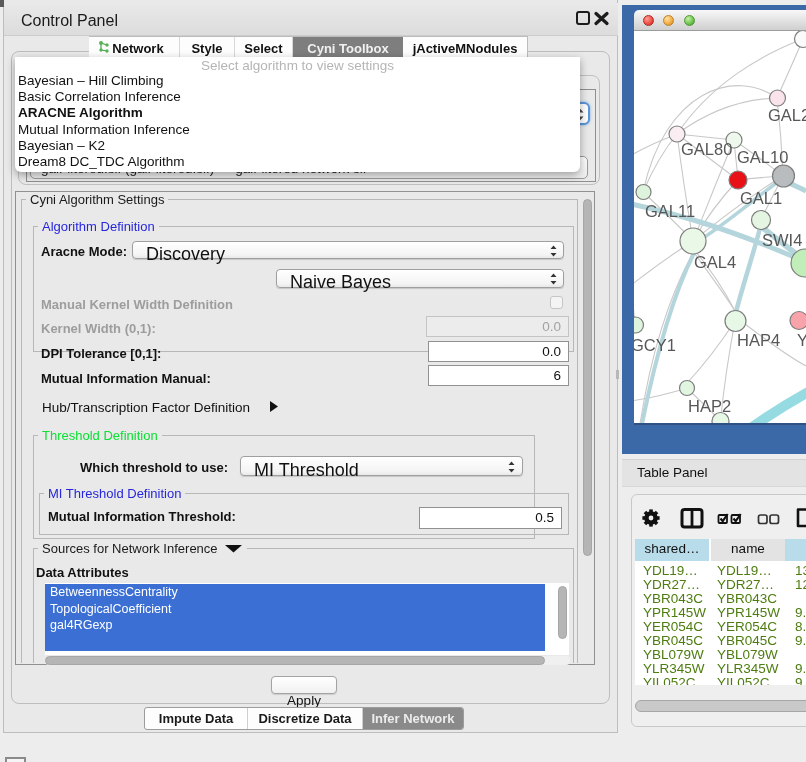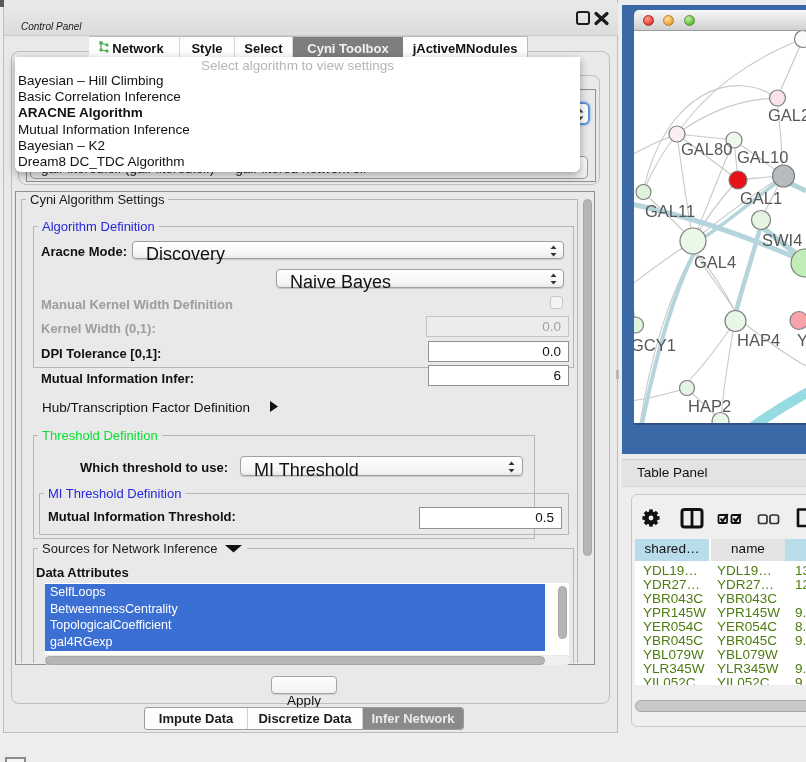--- a/index.html
+++ b/index.html
@@ -2,21 +2,21 @@
 <html><head>
 <meta charset="utf-8">
 <style>
 *{margin:0;padding:0;box-sizing:border-box;}
 html,body{width:806px;height:762px;}
 body{position:relative;overflow:hidden;background:#ededed;font-family:"Liberation Sans",sans-serif;-webkit-font-smoothing:antialiased;}
 .abs{position:absolute;}
 
 #cpwin{left:3px;top:0;width:615px;height:733px;background:#e9e9e9;border:1px solid #bdbdbd;border-top:none;}
 #cptitle{left:0;top:3px;width:614px;height:33px;background:linear-gradient(#e9e9e9,#dcdcdc);border-bottom:1px solid #cccccc;}
-#cptitle .t{position:absolute;left:17px;top:18px;font-size:10px;color:#1a1a1a;font-style:italic;}
+#cptitle .t{position:absolute;left:17px;top:9px;font-size:16px;color:#1a1a1a;}
 
 #toptabs{left:85px;top:36px;height:22px;display:flex;border-top:1px solid #bcbcbc;z-index:3;}
 .ttab{height:22px;background:#fdfdfd;color:#111;font-size:13px;font-weight:600;display:flex;align-items:center;justify-content:center;border-right:1px solid #d8d8d8;}
 .ttab.sel{background:#7e7e7e;color:#f1f1f1;border-right:none;}
 
 #content{left:7px;top:51px;width:599px;height:653px;border:1px solid #bdbdbd;border-radius:8px;background:#e9e9e9;}
 
 #sec1{left:6px;top:23px;width:582px;height:110px;border:1px solid #c0c0c0;border-radius:8px;}
 #sec1inner{left:7px;top:13px;width:570px;height:93px;border:1px solid #8f8f8f;}
 #bluecombo{left:290px;top:50px;width:288px;height:23px;border:2px solid #5c95d9;border-radius:6px;background:#fff;box-shadow:0 0 3px #7aaede;}
@@ -92,21 +92,21 @@
         <svg style="position:absolute;right:3px;top:3px" width="9" height="15" viewBox="0 0 9 15">
           <path d="M1.5 5.5 L4.5 2 L7.5 5.5 Z M1.5 9.5 L4.5 13 L7.5 9.5 Z" fill="#444"></path>
         </svg>
       </div>
     <div id="galcombo" class="abs">galFiltered.sif (galFiltered.sif) — galFiltered network sif</div>
     <div id="spane" class="abs"></div>
 
     <div class="group" style="left:9px;top:147px;width:557px;height:464px;border-bottom:none">
       <div class="gtitle" style="color:#1a1a1a">Cyni Algorithm Settings</div>
     </div>
-    <div class="group" style="left:21px;top:174px;width:541px;height:142px">
+    <div class="group" style="left:21px;top:174px;width:541px;height:126px">
       <div class="gtitle" style="color:#2626dd">Algorithm Definition</div>
     </div>
     <label class="b" style="left:29px;top:192px">Aracne Mode:</label>
     <div class="combo" style="left:120px;top:189px;width:432px;height:18px">
         <span class="tx">Discovery</span>
       <svg style="position:absolute;right:5px;top:2px" width="9" height="14" viewBox="0 0 9 14">
           <path d="M1.5 5 L4.5 1.5 L7.5 5 Z M1.5 9 L4.5 12.5 L7.5 9 Z" fill="#333"></path>
         </svg>
     </div>
     <div class="combo" style="left:264px;top:217px;width:288px;height:19px">
@@ -114,21 +114,21 @@
       <svg style="position:absolute;right:5px;top:2px" width="9" height="14" viewBox="0 0 9 14">
           <path d="M1.5 5 L4.5 1.5 L7.5 5 Z M1.5 9 L4.5 12.5 L7.5 9 Z" fill="#333"></path>
         </svg>
     </div>
     <label class="b d" style="left:29px;top:245px">Manual Kernel Width Definition</label>
     <div class="abs" style="left:538px;top:244px;width:13px;height:13px;border:1px solid #c6c6c6;border-radius:3px;background:#f4f4f4"></div>
     <label class="b d" style="left:29px;top:269px">Kernel Width (0,1):</label>
     <div class="field dis" style="left:414px;top:264px;width:143px;height:21px">0.0</div>
     <label class="b" style="left:29px;top:294px">DPI Tolerance [0,1]:</label>
     <div class="field" style="left:416px;top:289px;width:141px;height:21px">0.0</div>
-    <label class="b" style="left:29px;top:319px">Mutual Information Infer:</label>
+    <label class="b" style="left:29px;top:319px">Mutual Information Manual:</label>
     <div class="field" style="left:416px;top:313px;width:141px;height:21px">6</div>
     <label class="b" style="left:30px;top:348px;font-weight:normal;font-size:13.5px">Hub/Transcription Factor Definition</label>
     <svg class="abs" style="left:256px;top:348px" width="12" height="13" viewBox="0 0 12 13">
         <path d="M2 1 L10 6.5 L2 12 Z" fill="#111"></path>
       </svg>
     <div class="group" style="left:21px;top:383px;width:502px;height:104px">
       <div class="gtitle" style="color:#0ae132">Threshold Definition</div>
     </div>
     <label class="b" style="left:68px;top:408px">Which threshold to use:</label>
     <div class="combo" style="left:228px;top:404px;width:283px;height:20px">
@@ -143,21 +143,20 @@
     <label class="b" style="left:36px;top:457px">Mutual Information Threshold:</label>
     <div class="field" style="left:407px;top:455px;width:143px;height:22px">0.5</div>
     <div class="group" style="left:21px;top:496px;width:541px;height:115px;border-bottom:none">
       <div class="gtitle" style="color:#1a1a1a">Sources for Network Inference <svg width="19" height="9" viewBox="0 0 19 9" style="margin-left:3px">
             <path d="M1 1 L18 1 L9.5 8.5 Z" fill="#111"></path>
           </svg></div>
     </div>
     <label class="b" style="left:24px;top:513px">Data Attributes</label>
     <div id="attrlist" class="abs">
       <div id="attrsel">
-        <div>SelfLoops</div>
           <div>BetweennessCentrality</div>
           <div>TopologicalCoefficient</div>
           <div>gal4RGexp</div>
       </div>
       <div class="sbthumb" style="right:2px;top:3px;width:9px;height:53px"></div>
     </div>
     <div class="abs" style="left:33px;top:604px;width:525px;height:9px;background:#f0f0f0;border-radius:4px">
       <div class="sbthumb" style="left:0;top:0;width:500px;height:9px"></div>
     </div>
     <div class="sbthumb" style="left:571px;top:147px;width:9px;height:357px"></div>

